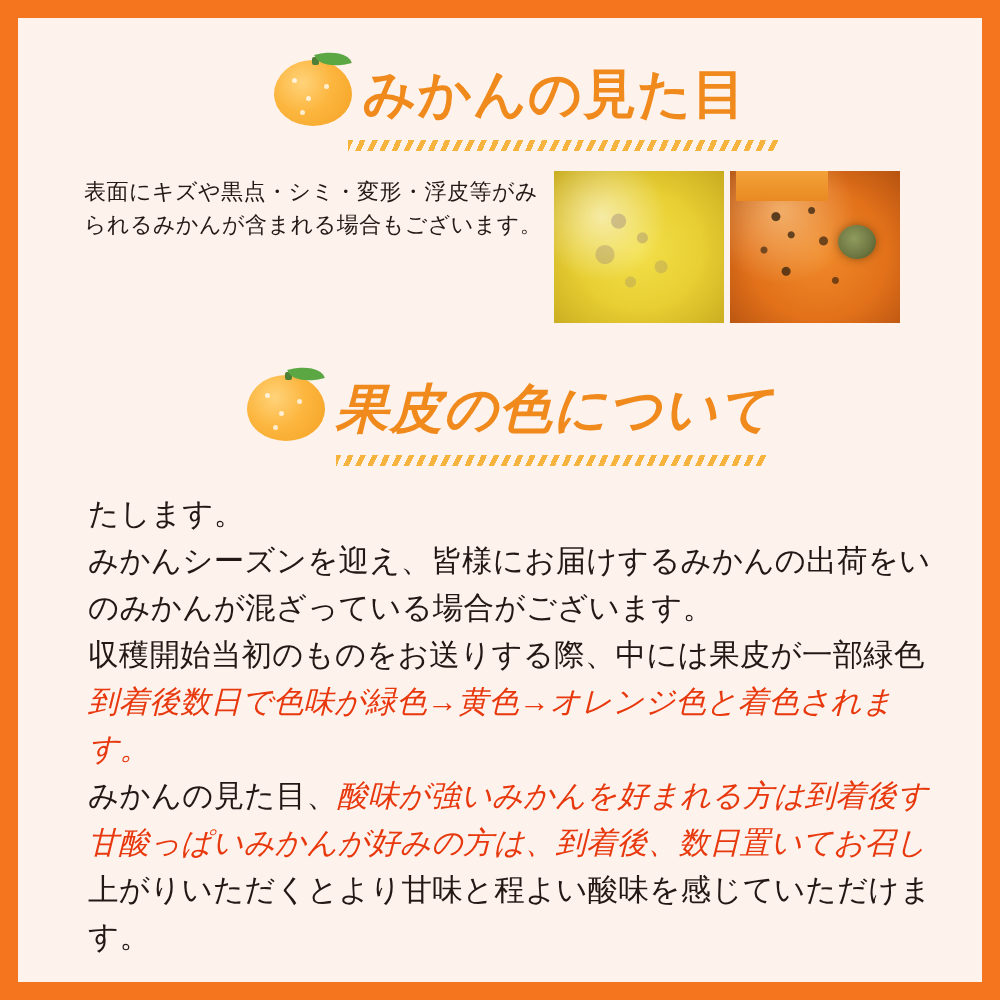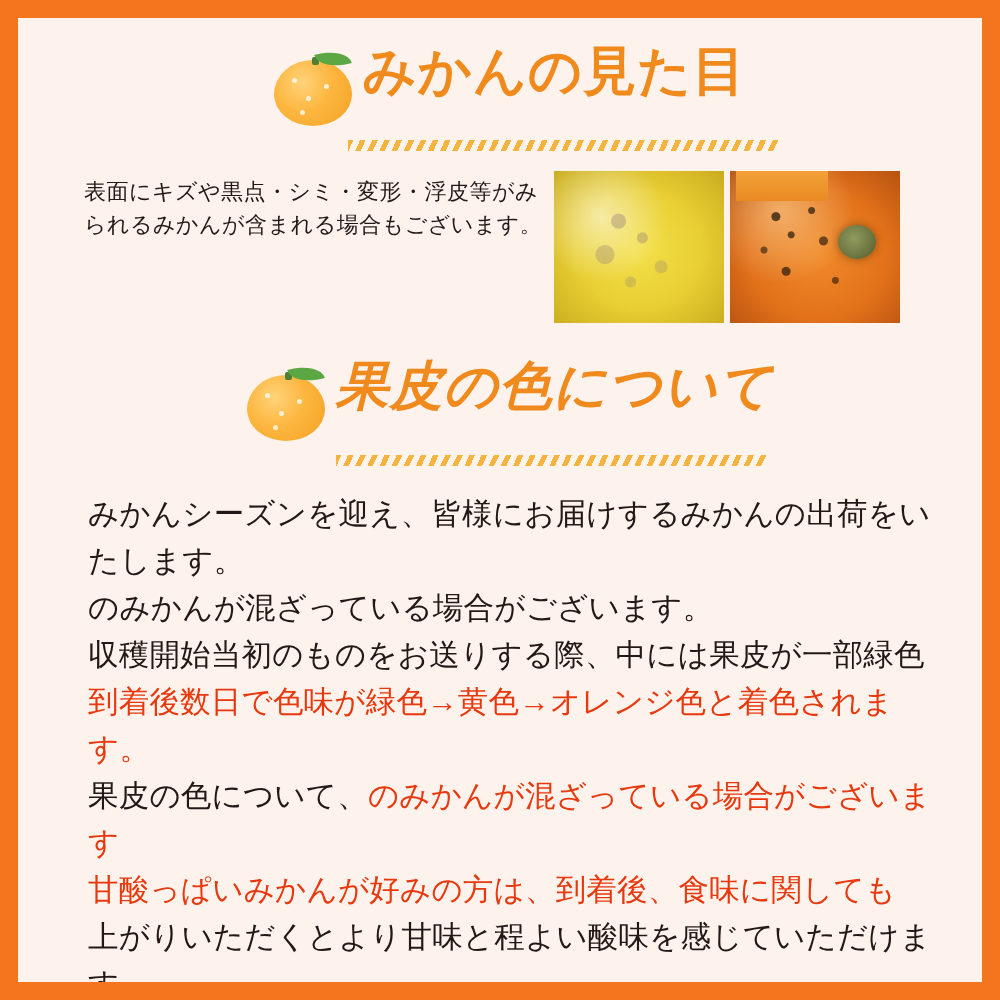--- a/index.html
+++ b/index.html
@@ -20,21 +20,21 @@
     width: 964px;
     height: 964px;
     background: #fdf2ec;
     box-sizing: border-box;
     overflow: hidden;
   }
 
   
   .section-head {
     display: flex;
-    align-items: flex-start;
+    align-items: flex-end;
     justify-content: center;
     position: relative;
     padding-left: 17px;
   }
   .head-1 { margin-top: 26px; }
   .head-2 { margin-top: 36px; font-style: italic; }
 
   .mikan-icon {
     position: relative;
     width: 86px;
@@ -184,21 +184,21 @@
     margin-top: 24px;
     padding: 0 40px 0 70px;
     font-size: 30.5px;
     line-height: 1.54;
     color: #231815;
     letter-spacing: 0.2px;
   }
   .sec2-body p {
     margin: 0;
   }
-  .red { color: #e8380d; }
+  .red { color: #e8380d; font-style: italic; }
 </style>
 </head>
 <body>
 
 <div class="page">
 
   <div class="section-head head-1">
     <div class="mikan-icon">
       <div class="mikan-body"></div>
       <div class="mikan-dot" style="left:22px;top:34px;"></div>
@@ -231,24 +231,24 @@
       <div class="mikan-dot" style="left:54px;top:40px;"></div>
       <div class="mikan-dot" style="left:30px;top:66px;"></div>
       <div class="mikan-stem"></div>
       <div class="mikan-leaf"></div>
     </div>
     <div class="head-title">果皮の色について</div>
   </div>
   <div class="head-underline underline-2"></div>
 
   <div class="sec2-body">
+    <p>たします。</p>
     <p>みかんシーズンを迎え、皆様にお届けするみかんの出荷をい</p>
-    <p>たします。</p>
     <p>のみかんが混ざっている場合がございます。</p>
     <p>収穫開始当初のものをお送りする際、中には果皮が一部緑色</p>
     <p class="red">到着後数日で色味が緑色→黄色→オレンジ色と着色されます。</p>
-    <p><span>果皮の色について、</span><span class="red">のみかんが混ざっている場合がございます</span></p>
-    <p class="red">甘酸っぱいみかんが好みの方は、到着後、食味に関しても</p>
+    <p><span>みかんの見た目、</span><span class="red">酸味が強いみかんを好まれる方は到着後す</span></p>
+    <p class="red">甘酸っぱいみかんが好みの方は、到着後、数日置いてお召し</p>
     <p>上がりいただくとより甘味と程よい酸味を感じていただけます。</p>
 
   </div>
 
 </div>
 
 </body></html>

